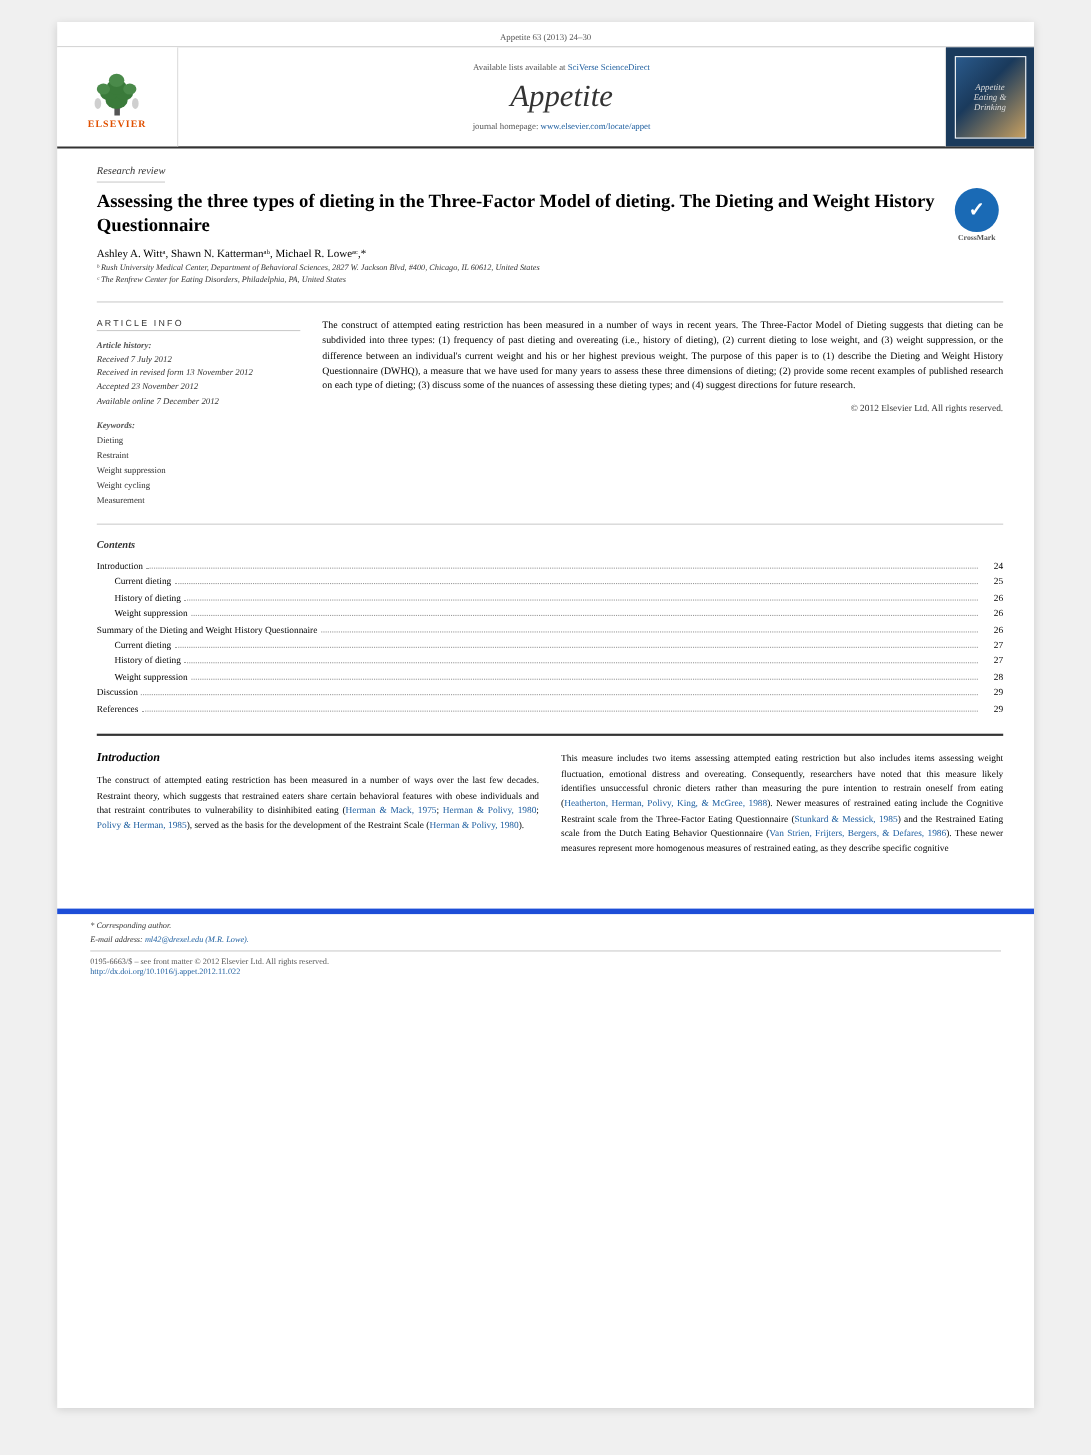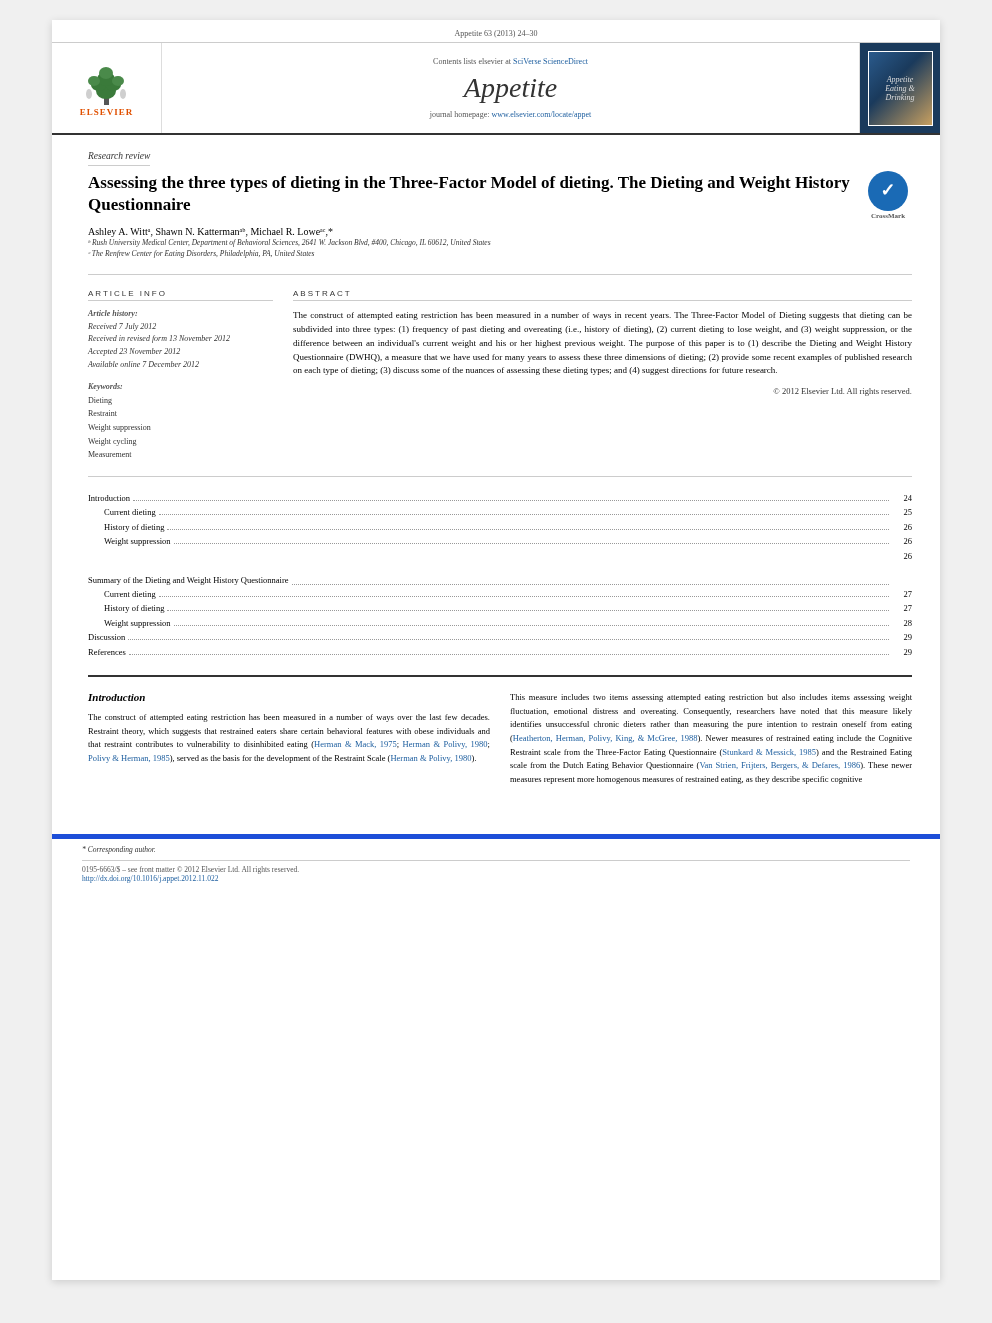--- a/index.html
+++ b/index.html
@@ -384,21 +384,21 @@
         <ellipse cx="27" cy="14" rx="7" ry="6" fill="#4a8a4a"></ellipse>
 
         <ellipse cx="10" cy="35" rx="3" ry="5" fill="#888" opacity="0.4"></ellipse>
         <ellipse cx="44" cy="35" rx="3" ry="5" fill="#888" opacity="0.4"></ellipse>
       </svg>
       <div class="elsevier-label">ELSEVIER</div>
     </div>
 
     <div class="journal-info-center">
       <div class="sciverse-line">
-        <span>Contents lists elsevier at</span>
+        <span>Available lists available at</span>
         <a class="sciverse-link" href="#">SciVerse ScienceDirect</a>
       </div>
       <div class="journal-title-large">Appetite</div>
       <div class="journal-homepage">
         <span>journal homepage:</span>
         <a class="inline-link" href="#">www.elsevier.com/locate/appet</a>
       </div>
     </div>
 
     <div class="appetite-cover">
@@ -424,21 +424,21 @@
       </div>
     </div>
 
     
     <div class="authors-line">
       <span>Ashley A. Wittᵃ, Shawn N. Kattermanᵃᵇ, Michael R. Loweᵃᶜ,*</span>
     </div>
 
     
     <div class="affiliations">
-      <div>ᵇ Rush University Medical Center, Department of Behavioral Sciences, 2641 W. Jackson Blvd, #400, Chicago, IL 60612, United States</div>
+      <div>ᵇ Rush University Medical Center, Department of Behavioral Sciences, 2827 W. Jackson Blvd, #400, Chicago, IL 60612, United States</div>
       <div>ᶜ The Renfrew Center for Eating Disorders, Philadelphia, PA, United States</div>
     </div>
 
     <hr class="section-divider">
 
     
     <div class="two-col">
 
       <div class="left-col">
         <div class="section-header-small">ARTICLE INFO</div>
@@ -451,30 +451,30 @@
 
         <div class="keywords-header">Keywords:</div>
         <div class="keyword-item">Dieting</div>
         <div class="keyword-item">Restraint</div>
         <div class="keyword-item">Weight suppression</div>
         <div class="keyword-item">Weight cycling</div>
         <div class="keyword-item">Measurement</div>
       </div>
 
       <div class="right-col">
-        <div class="section-header-small">ABSTRACT</div>
         <div class="abstract-text">The construct of attempted eating restriction has been measured in a number of ways in recent years. The Three-Factor Model of Dieting suggests that dieting can be subdivided into three types: (1) frequency of past dieting and overeating (i.e., history of dieting), (2) current dieting to lose weight, and (3) weight suppression, or the difference between an individual's current weight and his or her highest previous weight. The purpose of this paper is to (1) describe the Dieting and Weight History Questionnaire (DWHQ), a measure that we have used for many years to assess these three dimensions of dieting; (2) provide some recent examples of published research on each type of dieting; (3) discuss some of the nuances of assessing these dieting types; and (4) suggest directions for future research.</div>
         <div class="abstract-copyright">© 2012 Elsevier Ltd. All rights reserved.</div>
       </div>
     </div>
 
     <hr class="section-divider">
 
     
     <div class="contents-section">
+      <div class="contents-title">Contents</div>
 
       <div class="toc-item">
         <span class="toc-item-text" style="flex:1; display:flex; align-items:baseline;">
           <span>Introduction</span>
           <span class="toc-dots"></span>
         </span>
         <span class="toc-page">24</span>
       </div>
       <div class="toc-item toc-indent1">
         <span class="toc-item-text" style="flex:1; display:flex; align-items:baseline;">
@@ -491,21 +491,21 @@
         <span class="toc-page">26</span>
       </div>
       <div class="toc-item toc-indent1">
         <span class="toc-item-text" style="flex:1; display:flex; align-items:baseline;">
           <span>Weight suppression</span>
           <span class="toc-dots"></span>
         </span>
         <span class="toc-page">26</span>
       </div>
       <div class="toc-item">
-        <span class="toc-item-text" style="flex:1; display:flex; align-items:flex-end;margin-top:24px;">
+        <span class="toc-item-text" style="flex:1; display:flex; align-items:center;">
           <span>Summary of the Dieting and Weight History Questionnaire</span>
           <span class="toc-dots"></span>
         </span>
         <span class="toc-page">26</span>
       </div>
       <div class="toc-item toc-indent1">
         <span class="toc-item-text" style="flex:1; display:flex; align-items:baseline;">
           <span>Current dieting</span>
           <span class="toc-dots"></span>
         </span>
@@ -556,20 +556,24 @@
           <div class="body-text">
             <p>This measure includes two items assessing attempted eating restriction but also includes items assessing weight fluctuation, emotional distress and overeating. Consequently, researchers have noted that this measure likely identifies unsuccessful chronic dieters rather than measuring the pure intention to restrain oneself from eating (<a class="inline-link" href="#">Heatherton, Herman, Polivy, King, &amp; McGree, 1988</a>). Newer measures of restrained eating include the Cognitive Restraint scale from the Three-Factor Eating Questionnaire (<a class="inline-link" href="#">Stunkard &amp; Messick, 1985</a>) and the Restrained Eating scale from the Dutch Eating Behavior Questionnaire (<a class="inline-link" href="#">Van Strien, Frijters, Bergers, &amp; Defares, 1986</a>). These newer measures represent more homogenous measures of restrained eating, as they describe specific cognitive</p>
           </div>
         </div>
       </div>
     </div>
   </div>
 
   <div class="page-footer">
     <div class="footer-note">* Corresponding author.</div>
+    <div class="footer-note">
+      <span>E-mail address:</span>
+      <a class="footer-link" href="#">ml42@drexel.edu (M.R. Lowe).</a>
+    </div>
     <div style="margin-top:6px;">
       <hr style="border:none; border-top:1px solid #ccc; margin-bottom:4px;">
       <div>0195-6663/$ – see front matter © 2012 Elsevier Ltd. All rights reserved.</div>
       <a class="footer-link" href="#">http://dx.doi.org/10.1016/j.appet.2012.11.022</a>
     </div>
   </div>
 
 </div>
 
 </body></html>

